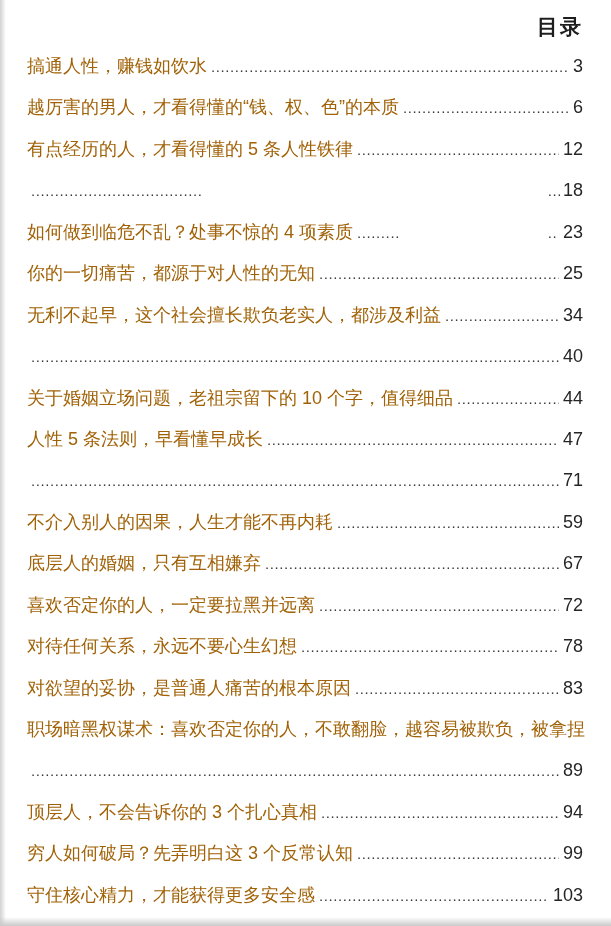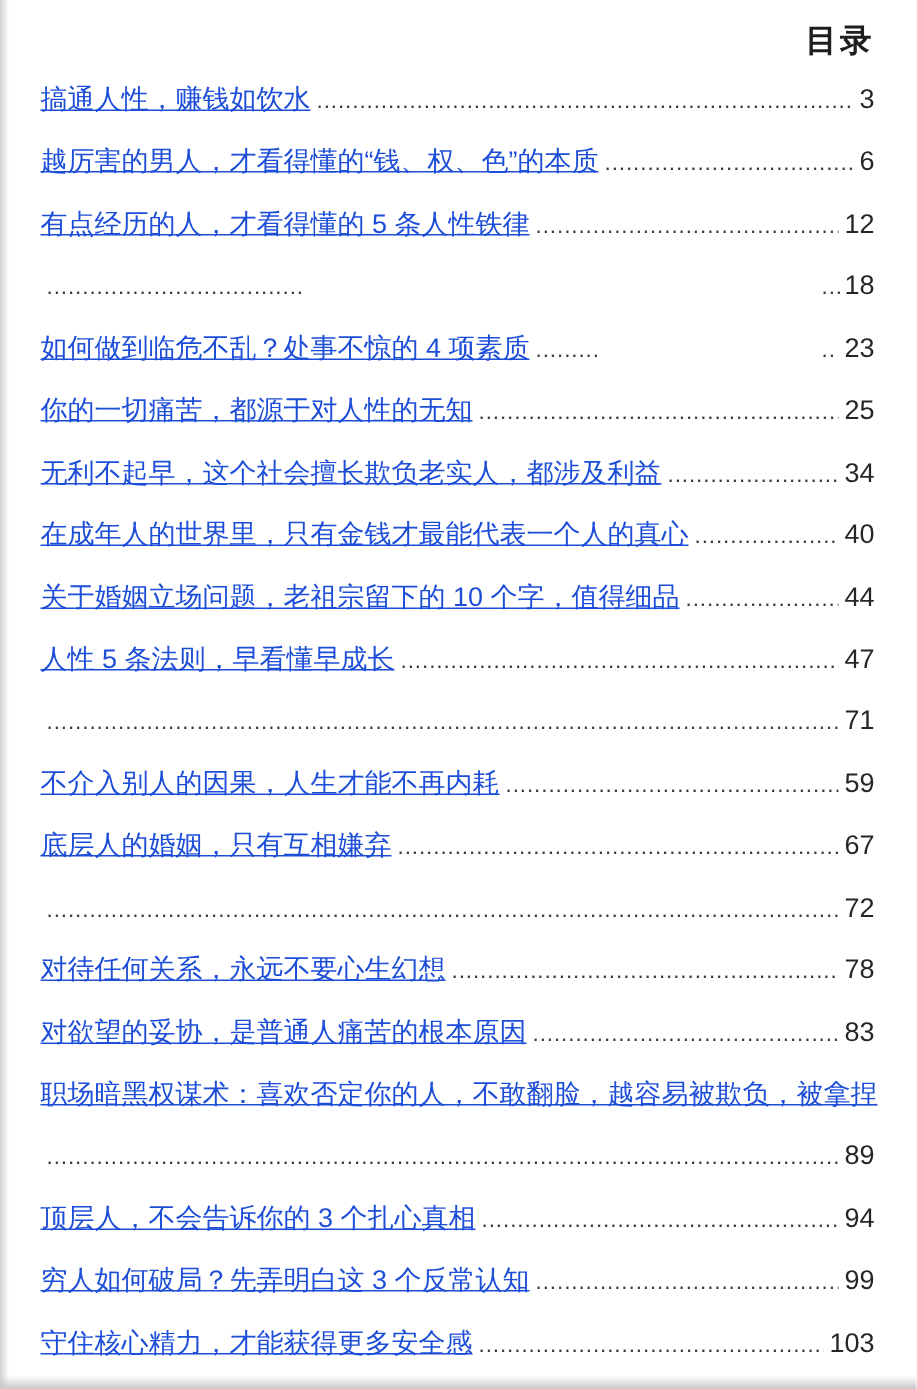--- a/index.html
+++ b/index.html
@@ -42,23 +42,22 @@
     height:41.45px;
     box-sizing:border-box;
     padding-top:11px;
     display:flex;
     align-items:baseline;
     white-space:nowrap;
   }
   .t{
     font-size:18px;
     line-height:1;
-    color:#1d4ed8;
+    color:#a16207;
     flex:0 0 auto;
-    text-decoration:underline;
   }
   .leader{
     overflow:hidden;
     font-size:15px;
     line-height:1;
     letter-spacing:0.6px;
     color:#3a3a3a;
     margin:0 3px 0 4px;
     flex:1 1 auto;
     min-width:0;
@@ -122,21 +121,20 @@
         <span class="t">你的一切痛苦，都源于对人性的无知</span>
         <span class="leader">............................................................................................................................................................................................................................................................................................................</span>
         <span class="num">25</span>
       </div>
       <div class="row">
         <span class="t">无利不起早，这个社会擅长欺负老实人，都涉及利益</span>
         <span class="leader">............................................................................................................................................................................................................................................................................................................</span>
         <span class="num">34</span>
       </div>
       <div class="row">
-        <span class="t">在成年人的世界里，只有金钱才最能代表一个人的真心</span>
         <span class="leader">............................................................................................................................................................................................................................................................................................................</span>
         <span class="num">40</span>
       </div>
       <div class="row">
         <span class="t">关于婚姻立场问题，老祖宗留下的 10 个字，值得细品</span>
         <span class="leader">............................................................................................................................................................................................................................................................................................................</span>
         <span class="num">44</span>
       </div>
       <div class="row">
         <span class="t">人性 5 条法则，早看懂早成长</span>
@@ -151,20 +149,21 @@
         <span class="t">不介入别人的因果，人生才能不再内耗</span>
         <span class="leader">............................................................................................................................................................................................................................................................................................................</span>
         <span class="num">59</span>
       </div>
       <div class="row">
         <span class="t">底层人的婚姻，只有互相嫌弃</span>
         <span class="leader">............................................................................................................................................................................................................................................................................................................</span>
         <span class="num">67</span>
       </div>
       <div class="row">
+        <span class="t">喜欢否定你的人，一定要拉黑并远离</span>
         <span class="leader">............................................................................................................................................................................................................................................................................................................</span>
         <span class="num">72</span>
       </div>
       <div class="row">
         <span class="t">对待任何关系，永远不要心生幻想</span>
         <span class="leader">............................................................................................................................................................................................................................................................................................................</span>
         <span class="num">78</span>
       </div>
       <div class="row">
         <span class="t">对欲望的妥协，是普通人痛苦的根本原因</span>

